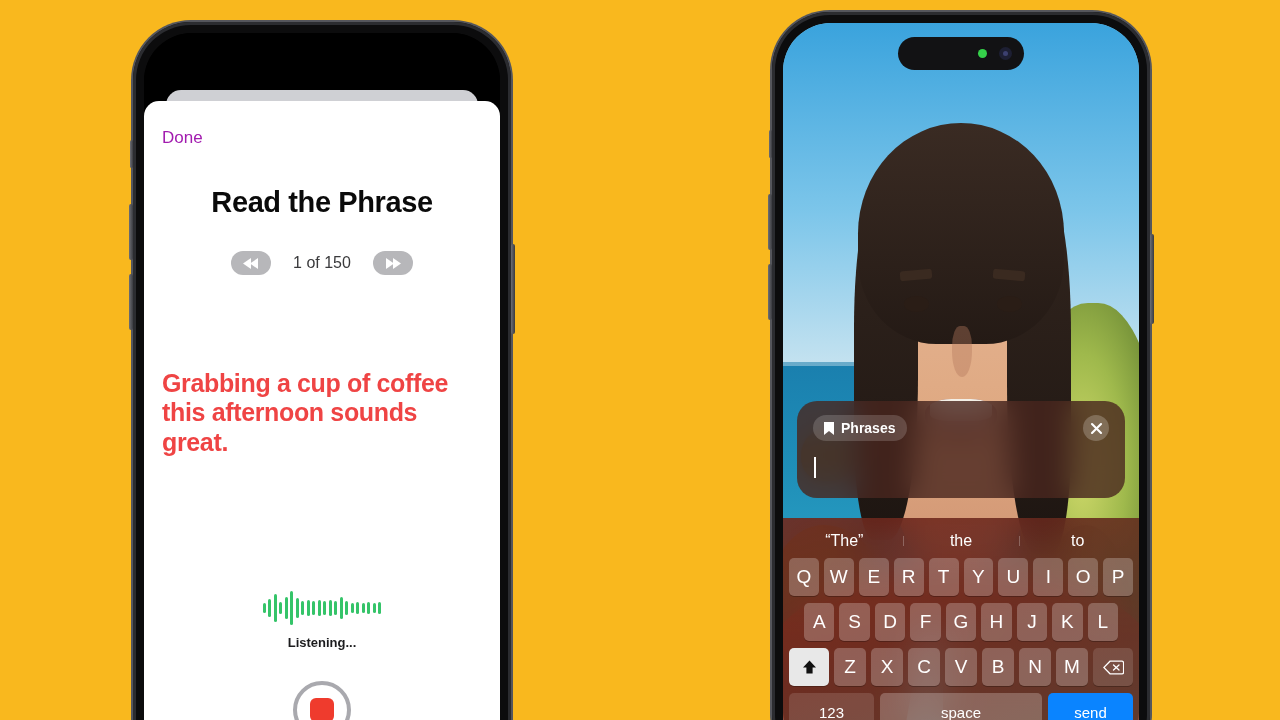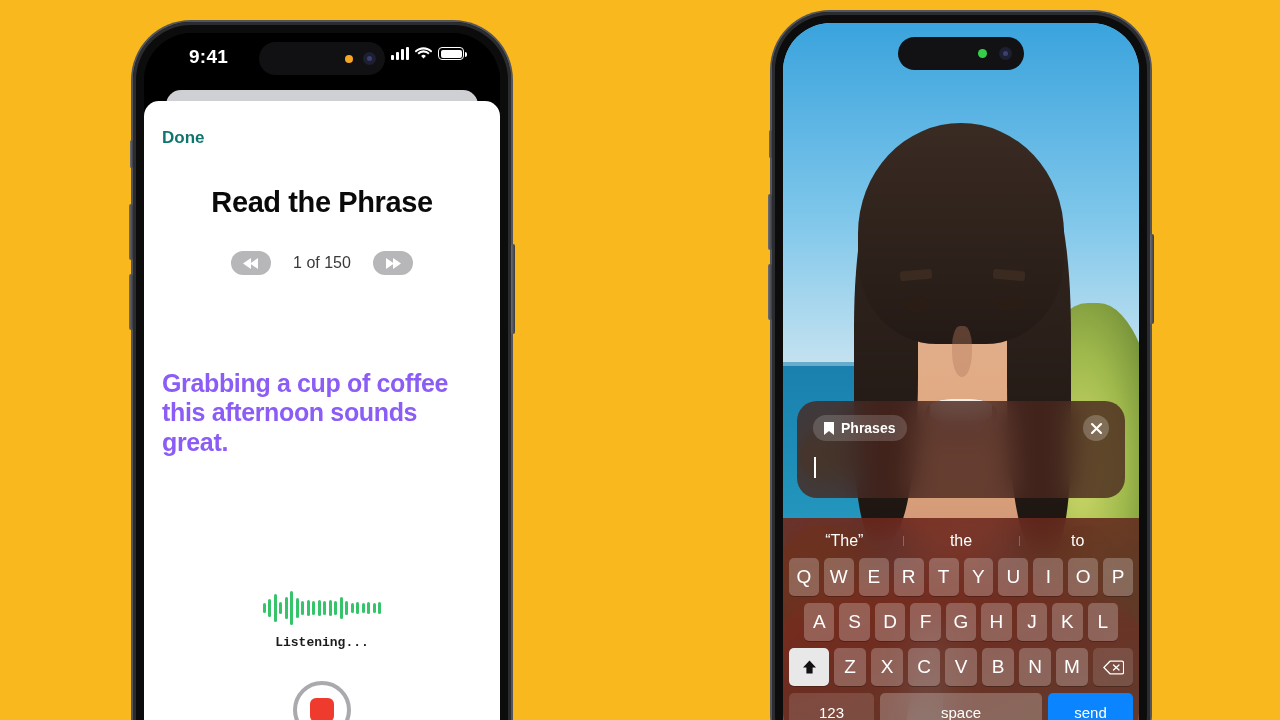--- a/index.html
+++ b/index.html
@@ -92,21 +92,21 @@
   .sheet-back {
     position: absolute; left: 22px; right: 22px; top: 57px;
     height: 60px; background: #cfd0d4; border-radius: 15px 15px 0 0;
   }
   .sheet-front {
     position: absolute; left: 0; right: 0; top: 68px; bottom: 0;
     background: #fff; border-radius: 15px 15px 0 0;
   }
   .done-btn {
     position: absolute; left: 18px; top: 27px;
-    color: #0f766e; font-size: 17px; font-weight: bold;
+    color: #a21caf; font-size: 17px; font-weight: normal;
     cursor: pointer;
   }
   .card-title {
     position: absolute; left: 0; right: 0; top: 85px;
     text-align: center;
     font-size: 29px; font-weight: 800; color: #0a0a0a;
     letter-spacing: -.4px;
   }
   .nav-row {
     position: absolute; left: 0; right: 0; top: 150px;
@@ -117,26 +117,26 @@
     background: #b7b7ba;
     display: flex; align-items: center; justify-content: center;
     cursor: pointer;
   }
   .nav-pill svg { display: block; }
   .nav-count { font-size: 16px; color: #3a3a3c; font-weight: 500; }
 
   .phrase-text {
     position: absolute; left: 18px; right: 30px; top: 268px;
     font-size: 25px; font-weight: 800; line-height: 1.17;
-    color: #8b5cf6; letter-spacing: -.35px;
+    color: #ef4444; letter-spacing: -.35px;
   }
 
   .listen-wrap {
     position: absolute; left: 0; right: 0; top: 488px;
-    display: flex; flex-direction: column; align-items: center; gap: 8px; font-family: Liberation Mono, monospace;
+    display: flex; flex-direction: column; align-items: center; gap: 8px;
   }
   .wave { display: flex; align-items: center; gap: 2.5px; height: 38px; }
   .wave b { width: 3px; background: #35c469; border-radius: 1.5px; display:block; }
   .listen-label { font-size: 13px; color: #1c1c1e; font-weight: 600; }
 
   .rec-btn {
     position: absolute; left: 50%; top: 580px;
     transform: translateX(-50%);
     width: 58px; height: 58px; border-radius: 50%;
     border: 4px solid #a9a9ae;
@@ -329,45 +329,20 @@
 
   <div class="phone" id="phone-left">
     <div class="side-btn" style="left:-3px; top:118px; width:3px; height:28px;"></div>
     <div class="side-btn" style="left:-4px; top:182px; width:4px; height:56px;"></div>
     <div class="side-btn" style="left:-4px; top:252px; width:4px; height:56px;"></div>
     <div class="side-btn" style="right:-4px; top:222px; width:4px; height:90px;"></div>
 
     <div class="screen">
       <div class="l-screen">
 
-        <div class="statusbar">
-          <div class="sb-time">9:41</div>
-          <div class="island">
-            <div class="mic-dot"></div>
-            <div class="cam-dot">
-                <i></i>
-              </div>
-          </div>
-          <div class="sb-right">
-            <div class="bars">
-                <b></b>
-                <b></b>
-                <b></b>
-                <b></b>
-              </div>
-            <svg width="17" height="13" viewBox="0 0 17 13">
-              <path d="M8.5 11.6l2.4-2.6a3.4 3.4 0 00-4.8 0l2.4 2.6z" fill="#fff"></path>
-              <path d="M8.5 5.6c1.8 0 3.4.7 4.6 1.9l1.5-1.6A8.8 8.8 0 008.5 3.3 8.8 8.8 0 002.4 5.9l1.5 1.6A6.5 6.5 0 018.5 5.6z" fill="#fff"></path>
-              <path d="M8.5 1.2c2.9 0 5.6 1.1 7.6 3l1.2-1.3A12.8 12.8 0 008.5-.9 12.8 12.8 0 00-.3 2.9l1.2 1.3c2-1.9 4.7-3 7.6-3z" fill="#fff" transform="translate(0,1.2)"></path>
-            </svg>
-            <div class="batt">
-                <i></i>
-              </div>
-          </div>
-        </div>
 
         <div class="sheet-back"></div>
 
         <div class="sheet-front">
 
           <div class="done-btn">Done</div>
 
           <div class="card-title">Read the Phrase</div>
 
           <div class="nav-row">

